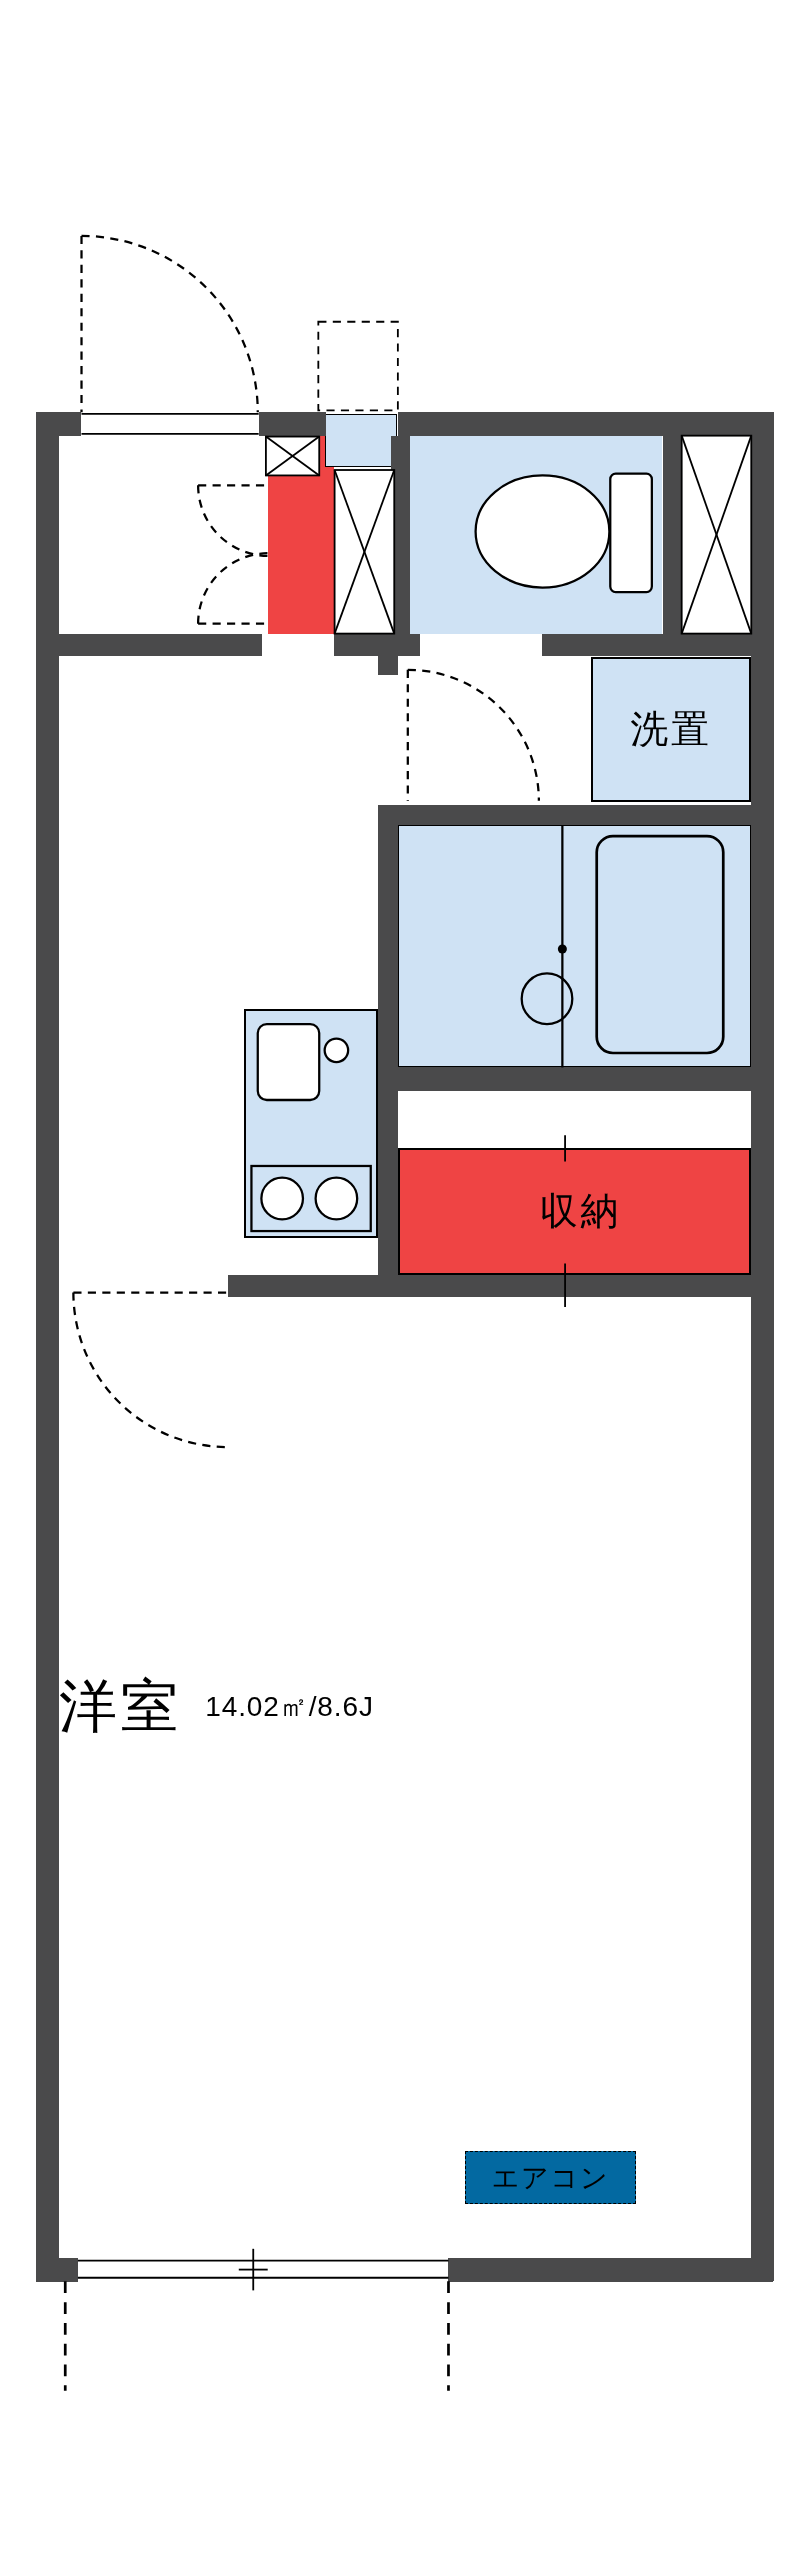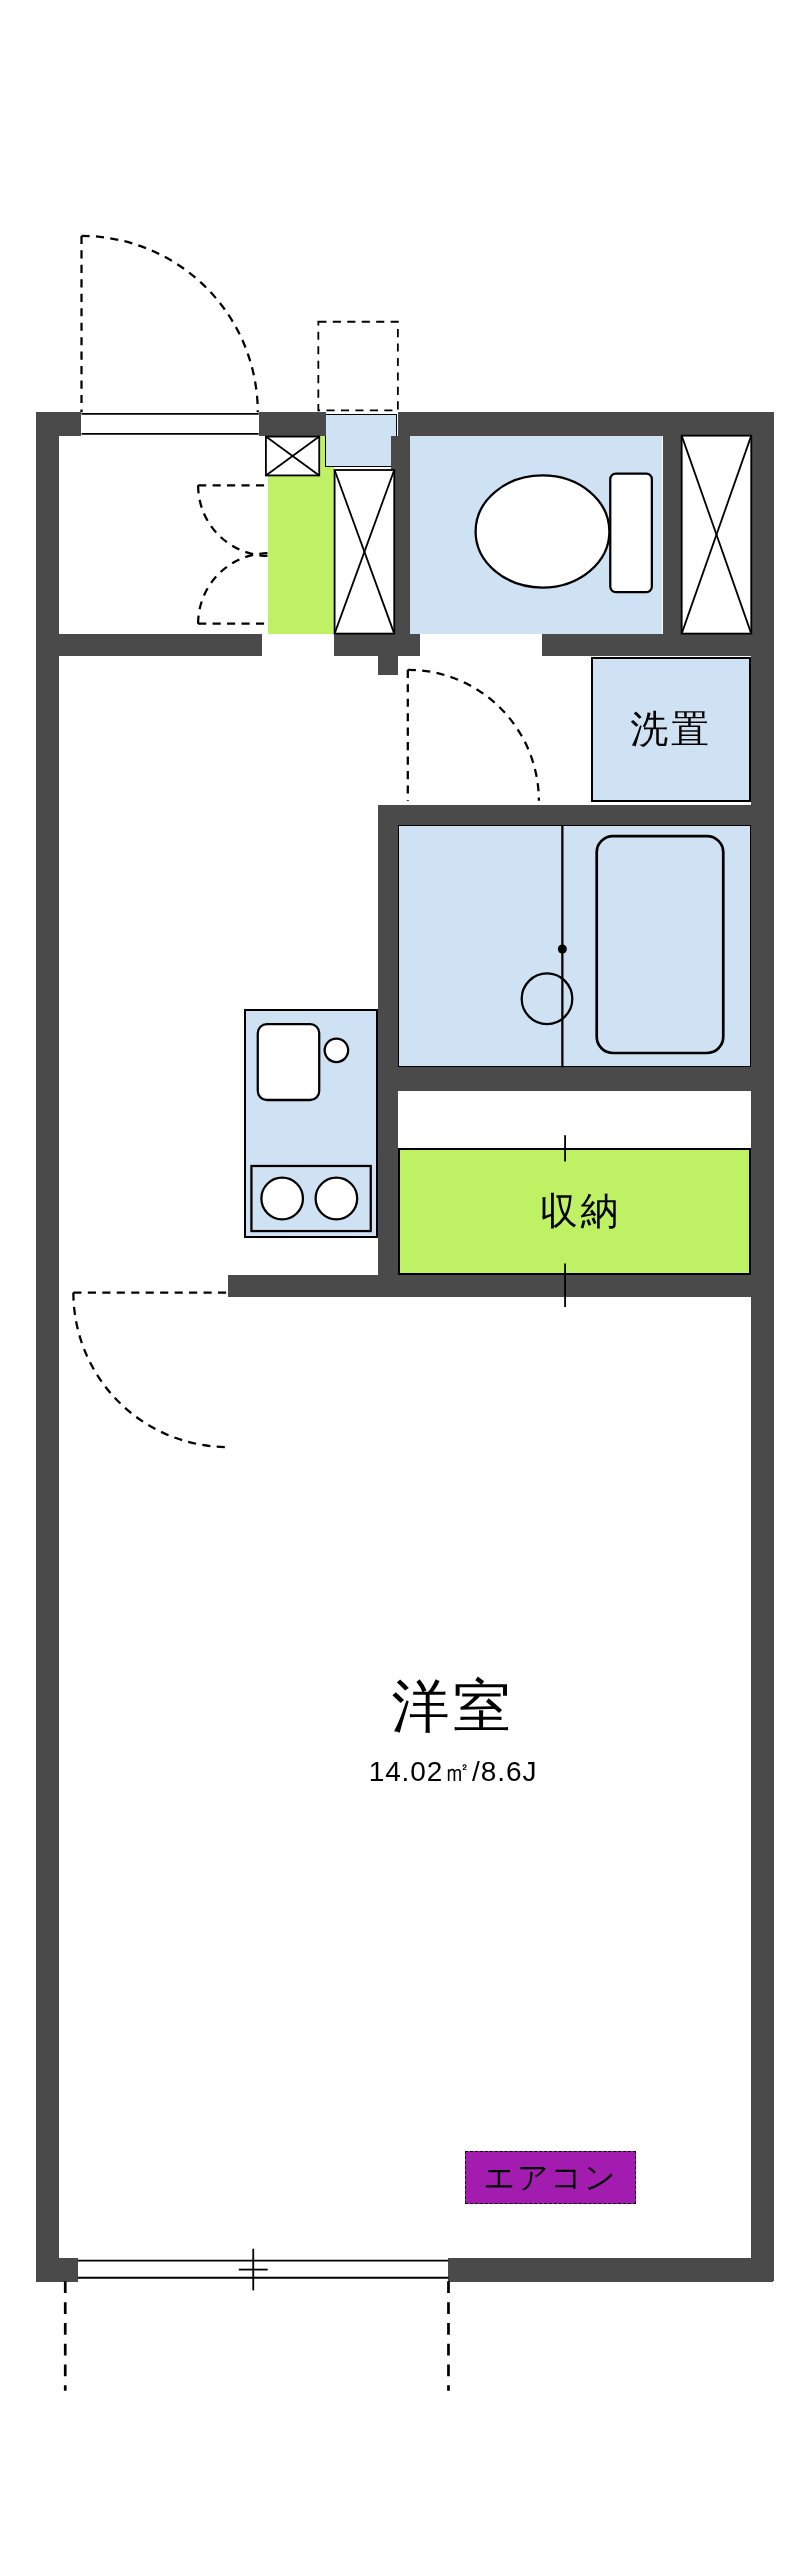--- a/index.html
+++ b/index.html
@@ -3,36 +3,36 @@
 <meta charset="utf-8">
 <style>
   html,body{margin:0;padding:0;background:#ffffff;}
   #plan{
     position:relative;width:812px;height:2576px;background:#ffffff;overflow:hidden;
     font-family:"Liberation Sans","DejaVu Sans",sans-serif;color:#000;
   }
   .wall{position:absolute;background:#4a4a4b;}
   .room{position:absolute;box-sizing:border-box;}
   .blue{background:#cfe2f4;}
-  .cream{background:#bef264;padding-left:12px;}
+  .cream{background:#ef4444;padding-left:12px;}
   .b2{border:1.8px solid #000;}
   .b3{border:2.7px solid #000;}
   .label{display:flex;align-items:center;justify-content:center;}
   .overlay{position:absolute;left:0;top:0;pointer-events:none;}
   .roomtitle{
     position:absolute;left:59px;top:1668px;width:692px;
-    display:flex;flex-direction:column;align-items:center;gap:7px;margin-left:48px;
+    display:flex;flex-direction:row;align-items:center;gap:23px;
   }
   .roomtitle .name{font-size:58px;letter-spacing:3.6px;}
   .roomtitle .area{font-size:28px;letter-spacing:0.9px;}
   .txt-md{font-size:38px;letter-spacing:2.7px;}
   .aircon{
     position:absolute;left:465px;top:2151px;width:171px;height:53px;
-    box-sizing:border-box;border:1.8px dashed #000;background:#a21caf;
-    font-size:31px;letter-spacing:1.8px;
+    box-sizing:border-box;border:1.8px dashed #000;background:#0369a1;
+    font-size:27px;letter-spacing:1.8px;
   }
 </style>
 </head>
 <body>
 
 <div id="plan">
 
   <div class="room cream" style="left:268px;top:436px;width:66px;height:198px"></div>
   <div class="room blue" style="left:410px;top:436px;width:252px;height:198px"></div>
   <div class="room blue b2" style="left:325px;top:414px;width:72px;height:53px"></div>

